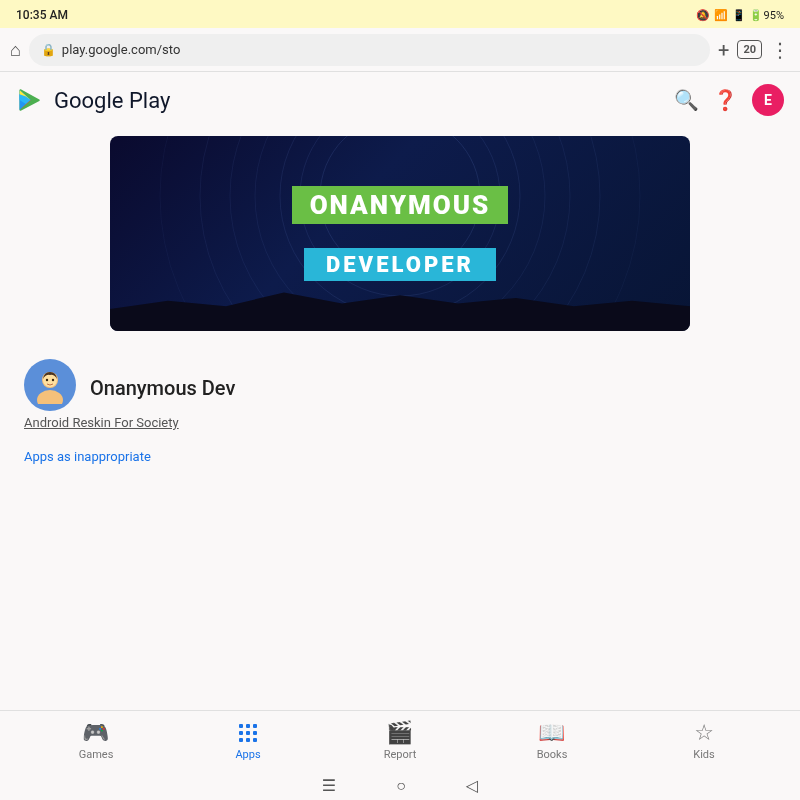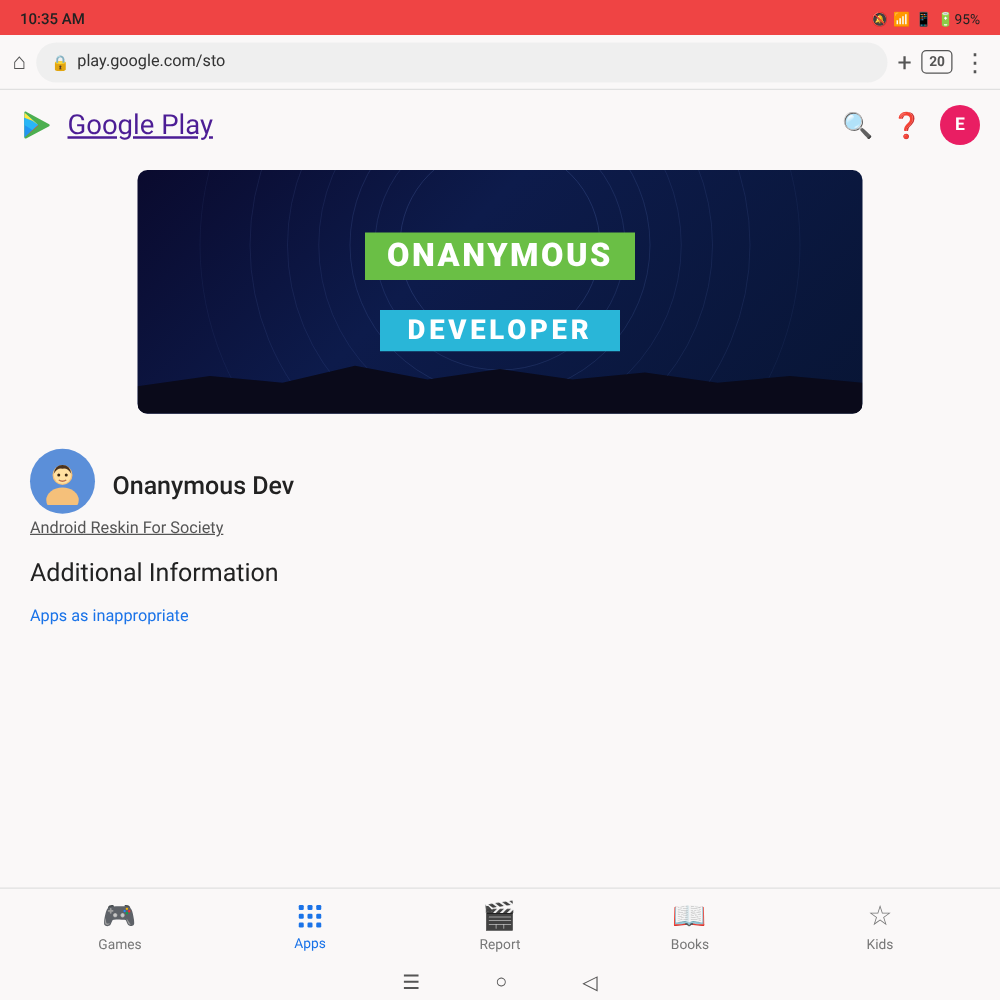--- a/index.html
+++ b/index.html
@@ -7,21 +7,21 @@
       width: 800px;
       height: 800px;
       background: #faf8f8;
       font-family: 'Roboto', Arial, sans-serif;
       overflow: hidden;
       position: relative;
     }
 
     
     .status-bar {
-      background: #ef4444;
+      background: #fef9c3;
       display: flex;
       justify-content: space-between;
       align-items: center;
       padding: 6px 16px 4px 16px;
       height: 28px;
     }
     .status-time {
       font-size: 12px;
       font-weight: 500;
       color: #222;
@@ -85,23 +85,22 @@
       background: #faf8f8;
       height: 56px;
     }
     .gplay-logo {
       width: 28px;
       height: 28px;
     }
     .gplay-title {
       font-size: 22px;
       font-weight: 400;
-      color: #4c1d95;
+      color: #0f172a;
       flex: 1;
-      text-decoration: underline;
     }
     .gplay-actions {
       display: flex;
       align-items: center;
       gap: 14px;
     }
     .gplay-action-icon {
       font-size: 20px;
       color: #555;
       cursor: pointer;
@@ -358,21 +357,20 @@
       <circle cx="22" cy="14" r="1.2" fill="#3a2510"></circle>
       <path d="M16 18 Q19 20 22 18" stroke="#c0704a" stroke-width="1" fill="none"></path>
     </svg>
   </div>
   <span class="dev-name">Onanymous Dev</span>
 </div>
 
 <div class="dev-subtitle">Android Reskin For Society</div>
 
 <div class="additional-section">
-  <div class="additional-title">Additional Information</div>
   <a class="flag-link" href="#">Apps as inappropriate</a>
 </div>
 
 <div class="bottom-nav">
   <div class="nav-item">
     <span class="nav-icon">🎮</span>
     <span class="nav-label">Games</span>
   </div>
   <div class="nav-item">
     <svg width="24" height="24" viewBox="0 0 24 24">

